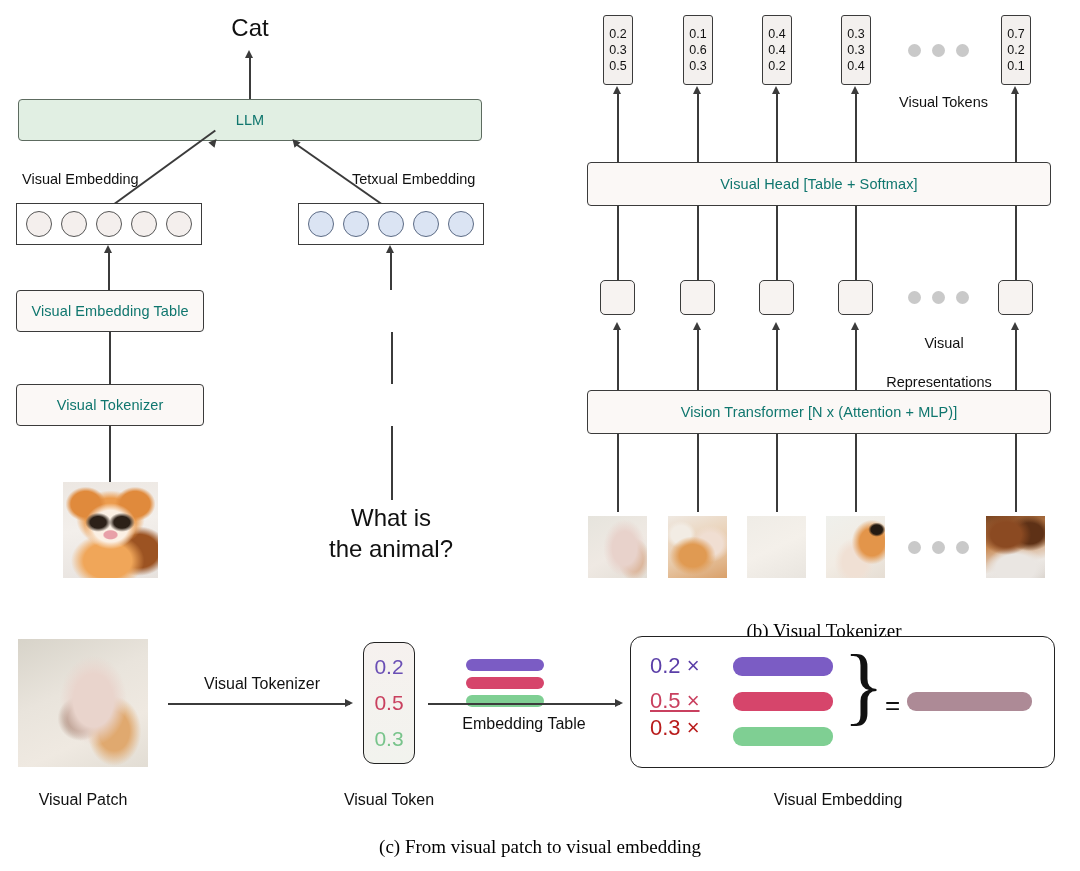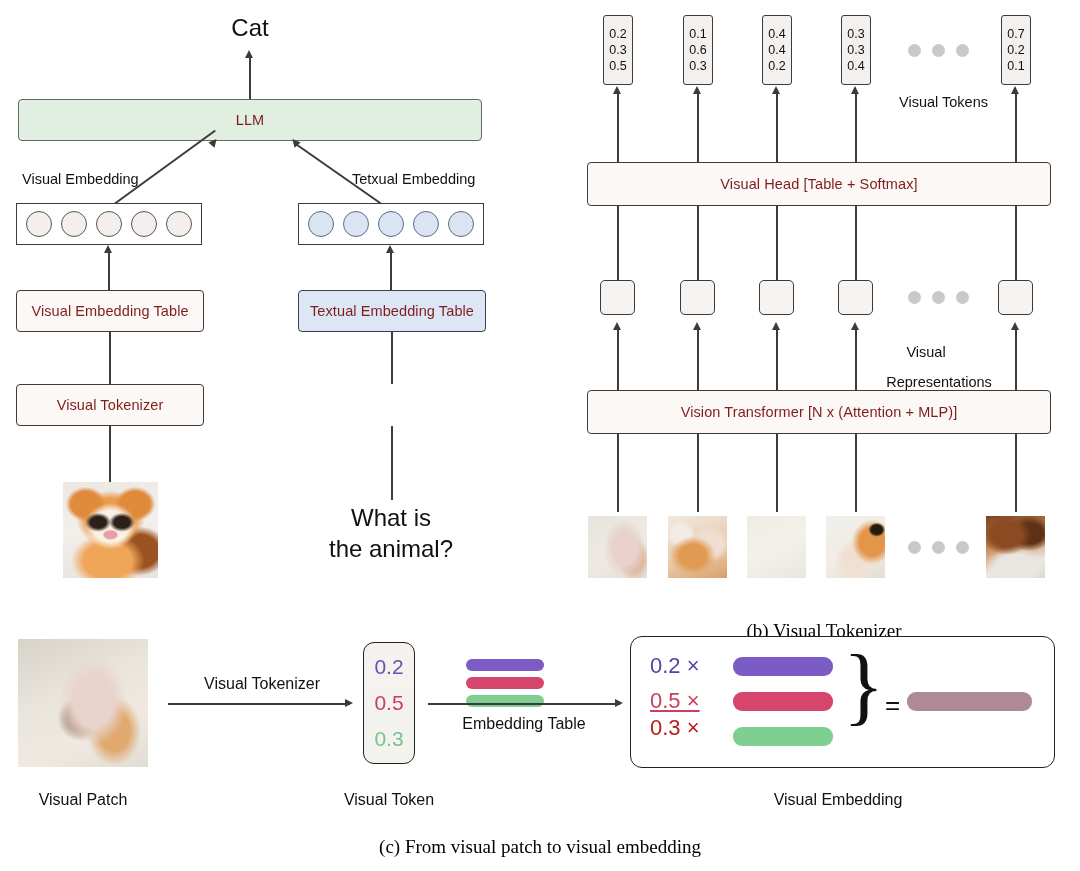--- a/index.html
+++ b/index.html
@@ -7,21 +7,21 @@
     width:1080px;height:871px;position:relative;overflow:hidden;
     font-family:"Liberation Sans", sans-serif;color:#111;
   }
   .abs{position:absolute;}
 
   
   .box{
     position:absolute;box-sizing:border-box;
     border:1.4px solid #3b3b3b;border-radius:4px;
     display:flex;align-items:center;justify-content:center;
-    background:#faf6f4;font-size:14.5px;color:#7f1d1d;text-align:center;
+    background:#faf6f4;font-size:14.5px;color:#0f766e;text-align:center;
     letter-spacing:.1px;
   }
   .box.green{background:#e1efe3;border-color:#5d6b60;}
   .box.blue{background:#dde6f5;border-color:#39414f;}
   .box.plain{background:#fbf8f6;}
 
   
   .lbl{position:absolute;font-size:14.5px;color:#111;white-space:pre;}
   .lbl.c{transform:translateX(-50%);text-align:center;}
   .big{font-size:24px;}
@@ -177,23 +177,20 @@
   </div>
 
   <div class="vline" style="left:108px;top:252px;height:38px;"></div>
   <div class="arrowhead" style="left:104px;top:245px;"></div>
   <div class="vline" style="left:390px;top:252px;height:38px;"></div>
   <div class="arrowhead" style="left:386px;top:245px;"></div>
 
   <div class="box plain" style="left:16px;top:290px;width:188px;height:42px;">
     <span>Visual Embedding Table</span>
   </div>
-  <div class="box blue" style="left:298px;top:290px;width:188px;height:42px;">
-    <span>Textual Embedding Table</span>
-  </div>
 
   <div class="vline" style="left:109px;top:332px;height:52px;"></div>
   <div class="vline" style="left:391px;top:332px;height:52px;"></div>
 
   <div class="box plain" style="left:16px;top:384px;width:188px;height:42px;">
     <span>Visual Tokenizer</span>
   </div>
 
   <div class="vline" style="left:109px;top:426px;height:56px;"></div>
   <div class="vline" style="left:391px;top:426px;height:74px;"></div>
@@ -267,21 +264,21 @@
   <div class="sqbox" style="left:189px;top:280px;width:35px;height:35px;"></div>
   <div class="sqbox" style="left:268px;top:280px;width:35px;height:35px;"></div>
   <div class="sqbox" style="left:428px;top:280px;width:35px;height:35px;"></div>
 
   <div class="edots" style="left:338px;top:291px;">
     <i></i>
       <i></i>
       <i></i>
   </div>
 
-  <div class="lbl c" style="left:356px;top:335px;margin-top:9px;">Visual</div>
+  <div class="lbl c" style="left:374px;top:335px;">Visual</div>
   <div class="lbl c" style="left:369px;top:374px;">Representations</div>
 
   <div class="vline" style="left:47px;top:329px;height:61px;"></div>
   <div class="arrowhead" style="left:43px;top:322px;"></div>
   <div class="vline" style="left:127px;top:329px;height:61px;"></div>
   <div class="arrowhead" style="left:123px;top:322px;"></div>
   <div class="vline" style="left:206px;top:329px;height:61px;"></div>
   <div class="arrowhead" style="left:202px;top:322px;"></div>
   <div class="vline" style="left:285px;top:329px;height:61px;"></div>
   <div class="arrowhead" style="left:281px;top:322px;"></div>

